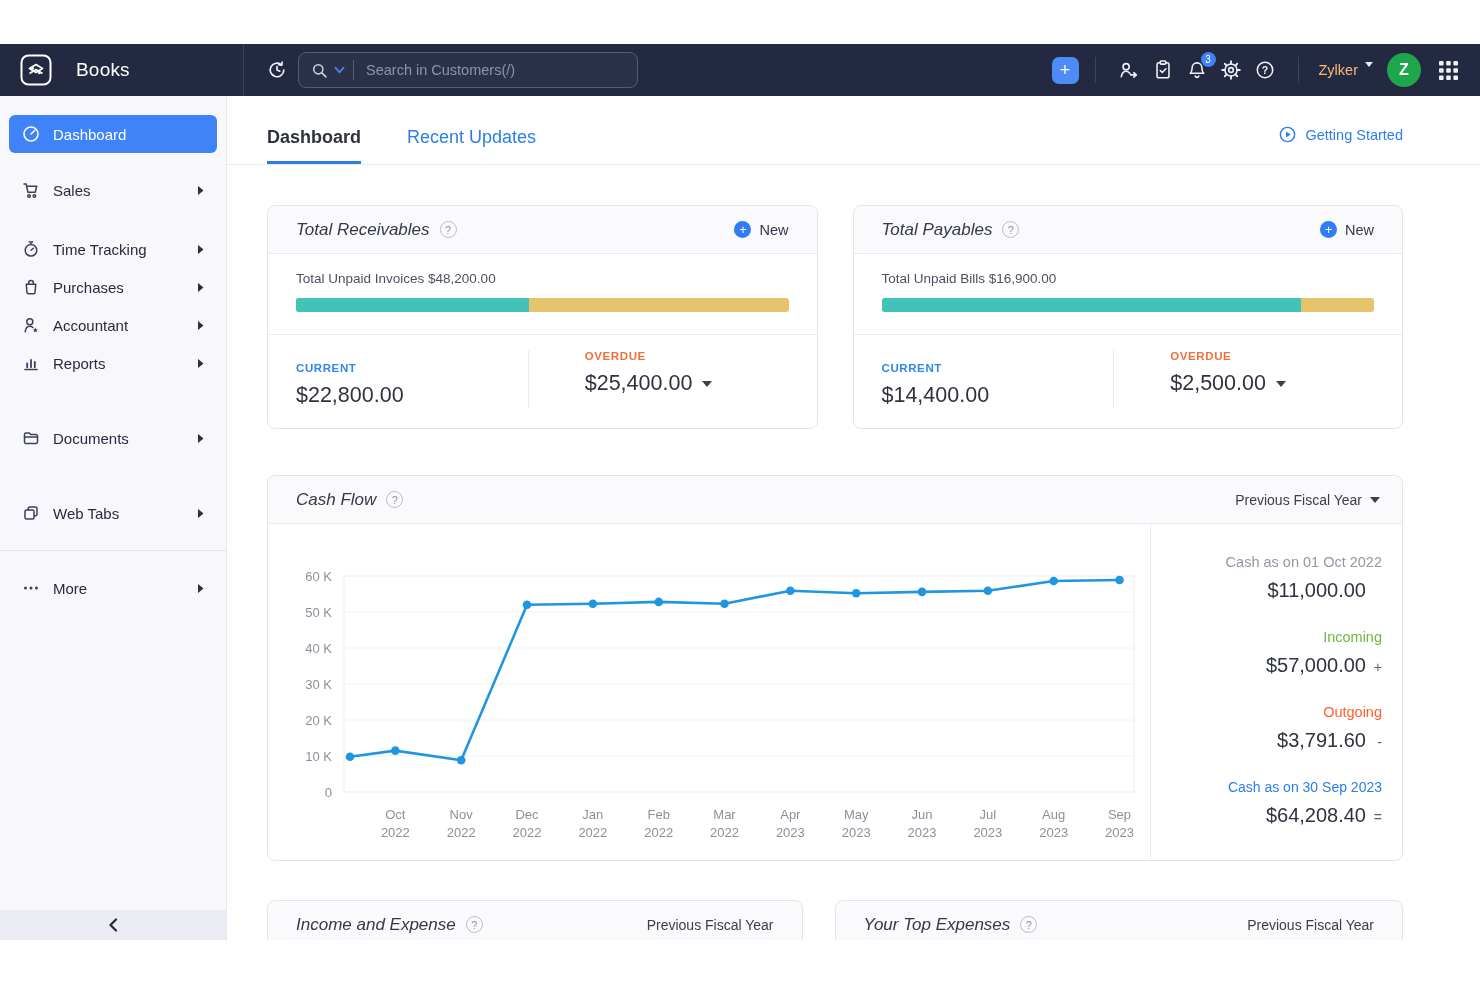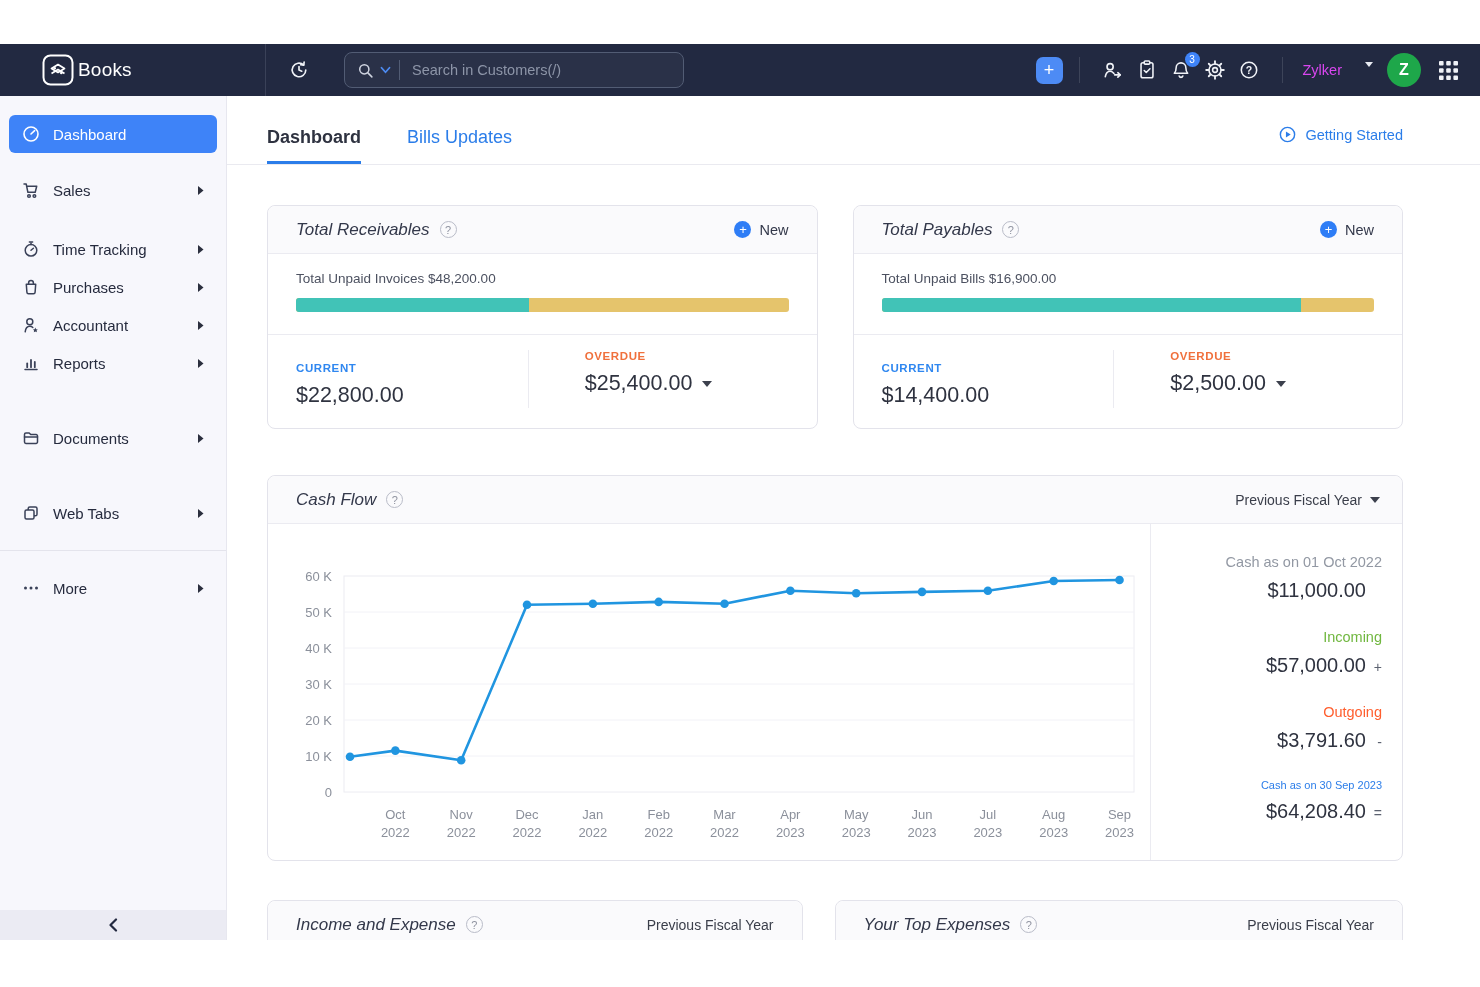--- a/index.html
+++ b/index.html
@@ -2,39 +2,39 @@
 <html><head>
 <meta charset="utf-8">
 <style>
   html,body{margin:0;padding:0;background:#ffffff;width:1480px;height:987px;overflow:hidden;
     font-family:"Liberation Sans",sans-serif;}
   *{box-sizing:border-box;}
   .app{margin-top:44px;height:896px;display:flex;flex-direction:column;overflow:hidden;background:#fff;}
 
   
   .topbar{flex:0 0 52px;height:52px;background:#222941;display:flex;align-items:center;}
-  .brand{width:244px;height:100%;display:flex;align-items:center;gap:4px;padding-left:20px;
-    border-right:1px solid #3a4158;margin-left:22px;}
+  .brand{width:244px;height:100%;display:flex;align-items:center;gap:24px;padding-left:20px;
+    border-right:1px solid #3a4158;}
   .brand-name{color:#fff;font-size:19px;letter-spacing:.2px;}
-  .topbar-mid{display:flex;align-items:center;margin-left:16px;gap:28px;}
+  .topbar-mid{display:flex;align-items:center;margin-left:16px;gap:4px;}
   .searchbox{width:340px;height:36px;background:#2a3148;border:1px solid #525c74;border-radius:8px;
     display:flex;align-items:center;padding:0 10px 0 12px;}
   .searchbox .sdiv{width:1px;height:20px;background:#525c74;margin:0 10px 0 8px;}
   .searchbox input{flex:1;background:transparent;border:none;outline:none;color:#c9cedb;font-size:14.5px;
     font-family:"Liberation Sans",sans-serif;}
   .searchbox input::placeholder{color:#8d95a8;}
   .topbar-right{margin-left:auto;display:flex;align-items:center;padding-right:22px;}
   .plus-btn{width:27px;height:27px;border-radius:7px;background:#4d8bf5;border:none;color:#fff;
     font-size:18px;line-height:1;display:flex;align-items:center;justify-content:center;cursor:pointer;}
   .tb-divider{width:1px;height:26px;background:#3d4459;margin:0 16px;}
   .tb-icon{width:26px;height:26px;display:flex;align-items:center;justify-content:center;position:relative;
     cursor:pointer;margin:0 4px;}
   .badge{position:absolute;top:-5px;right:-6px;min-width:15px;height:15px;border-radius:8px;background:#3e83f8;
     color:#fff;font-size:10px;display:flex;align-items:center;justify-content:center;padding:0 3px;}
-  .org{color:#d946ef;font-size:14.5px;display:flex;align-items:flex-start;gap:23px;cursor:pointer;margin:0 14px 0 4px;}
+  .org{color:#fdba74;font-size:14.5px;display:flex;align-items:flex-start;gap:7px;cursor:pointer;margin:0 14px 0 4px;}
   .caret-w{width:0;height:0;border-left:4px solid transparent;border-right:4px solid transparent;
     border-top:5px solid #e9ebf2;}
   .avatar{width:34px;height:34px;border-radius:50%;background:#1ea74a;color:#fff;font-size:16px;font-weight:bold;
     display:flex;align-items:center;justify-content:center;cursor:pointer;}
   .apps-grid{margin-left:18px;cursor:pointer;display:flex;}
 
   
   .app-body{flex:1;display:flex;min-height:0;}
   .sidebar{flex:0 0 227px;width:227px;background:#f7f7fc;border-right:1px solid #e7e7ef;position:relative;
     padding-top:19px;}
@@ -90,21 +90,21 @@
   .cashflow-card{margin-top:46px;background:#fff;border:1px solid #e3e3eb;border-radius:8px;}
   .period{margin-left:auto;font-size:14px;color:#3a3e4a;display:flex;align-items:center;gap:8px;cursor:pointer;}
   .cf-body{display:flex;}
   .cf-chart{flex:1;padding:16px 4px 8px 14px;}
   .chart-tick{fill:#8b909b;font-size:13px;font-family:"Liberation Sans",sans-serif;}
   .cf-summary{flex:0 0 252px;border-left:1px solid #ebebf1;padding:30px 20px 0 0;text-align:right;}
   .sum-block{margin-bottom:27px;}
   .sum-label{font-size:14.5px;color:#9298a3;margin-bottom:9px;}
   .sum-label.incoming{color:#70b73f;}
   .sum-label.outgoing{color:#ff5e2e;margin-top:8px;}
-  .sum-label.linkish{color:#2b7de9;font-size:11px;cursor:pointer;}
+  .sum-label.linkish{color:#2b7de9;font-size:14px;cursor:pointer;}
   .sum-amount{font-size:20px;color:#2f3340;}
   .op{display:inline-block;width:16px;color:#5c6270;font-size:14px;text-align:right;}
 
   
   .bottom-row{display:flex;gap:32px;margin-top:39px;}
   .bottom-card{background:#fff;border:1px solid #e3e3eb;border-radius:8px;height:140px;}
   .bottom-card.c1{flex:0.97;} .bottom-card.c2{flex:1.03;}
   .bottom-card .card-header{padding-right:28px;}
   .period-sm{margin-left:auto;font-size:14px;color:#3a3e4a;cursor:pointer;}
 </style>
@@ -370,21 +370,21 @@
       <div class="sidebar-footer">
         <svg width="10" height="14" viewBox="0 0 10 14" fill="none" stroke="#232940" stroke-width="2.2" stroke-linecap="round" stroke-linejoin="round">
           <polyline points="8,1.5 2.5,7 8,12.5"></polyline>
         </svg>
       </div>
     </aside>
 
     <main>
       <div class="tabs-row">
         <span class="tab active">Dashboard</span>
-        <span class="tab link">Bills Updates</span>
+        <span class="tab link">Recent Updates</span>
         <span class="getting-started">
           <svg width="19" height="19" viewBox="0 0 24 24" fill="none">
             <circle cx="12" cy="12" r="9" stroke="#2b7de9" stroke-width="1.8"></circle>
             <polygon points="10,8.2 16,12 10,15.8" fill="#2b7de9"></polygon>
           </svg>
           <span>Getting Started</span>
         </span>
       </div>
 
       <div class="content">

